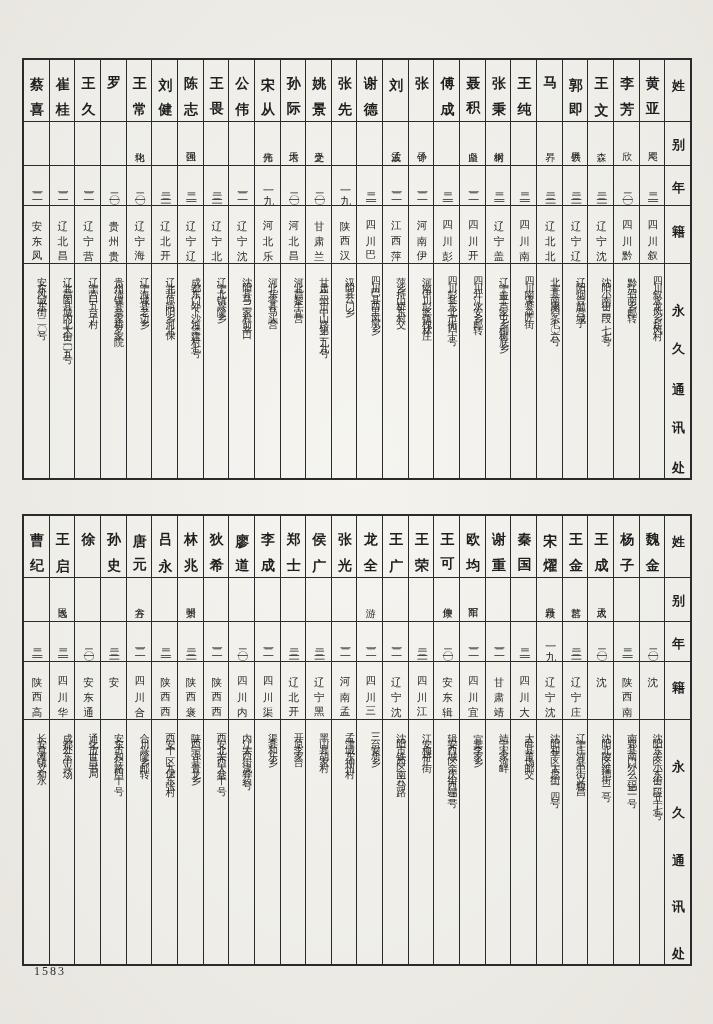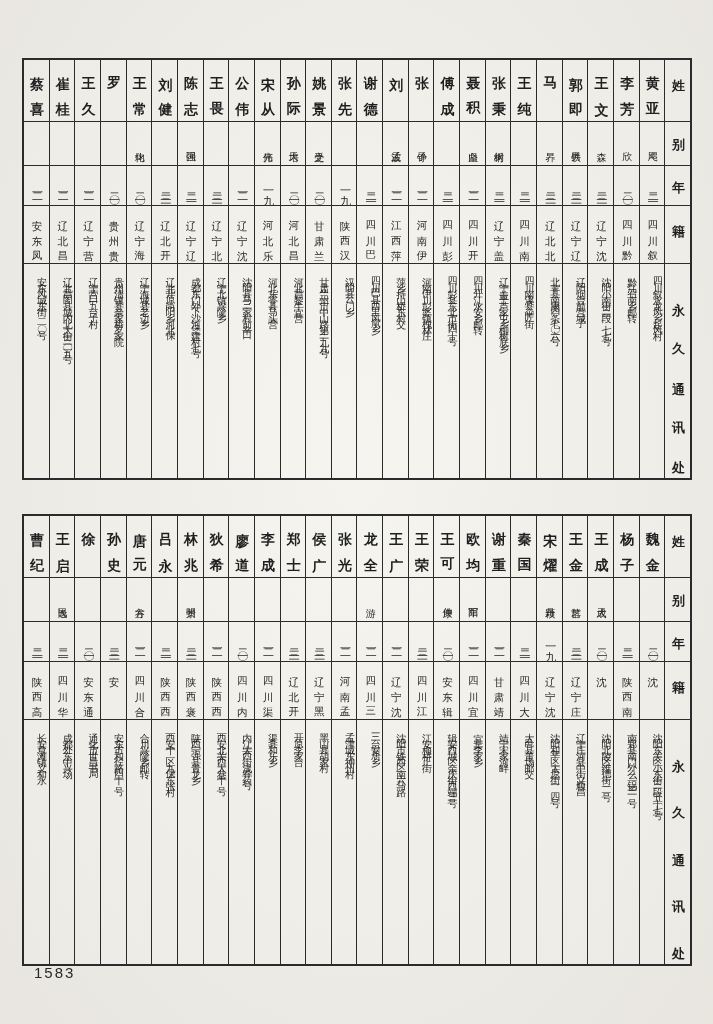--- a/index.html
+++ b/index.html
@@ -66,22 +66,22 @@
     text-align:justify;text-align-last:justify;
     letter-spacing:0;line-height:24px;
   }
   .hdr.c-name{padding:9px 0;}
   .hdr.c-alias{padding:6px 0;}
   .hdr.c-age{padding:5px 0;}
   .hdr.c-origin{padding:9px 0;}
   .hdr.c-address{padding:28px 0;font-size:13px;}
   .pageno{
     position:absolute;left:34px;top:964px;
-    font-size:15px;letter-spacing:2px;color:#2a2a2a;
-    font-family:Liberation Sans, sans-serif;
+    font-size:12px;letter-spacing:2px;color:#2a2a2a;
+    font-family:Liberation Serif, serif;
   }
 </style>
 </head>
 <body>
 
 <div class="sheet">
 
   <div class="tbl tbl-a">
     <div class="col">
       <div class="cell c-name hdr">姓名</div>

